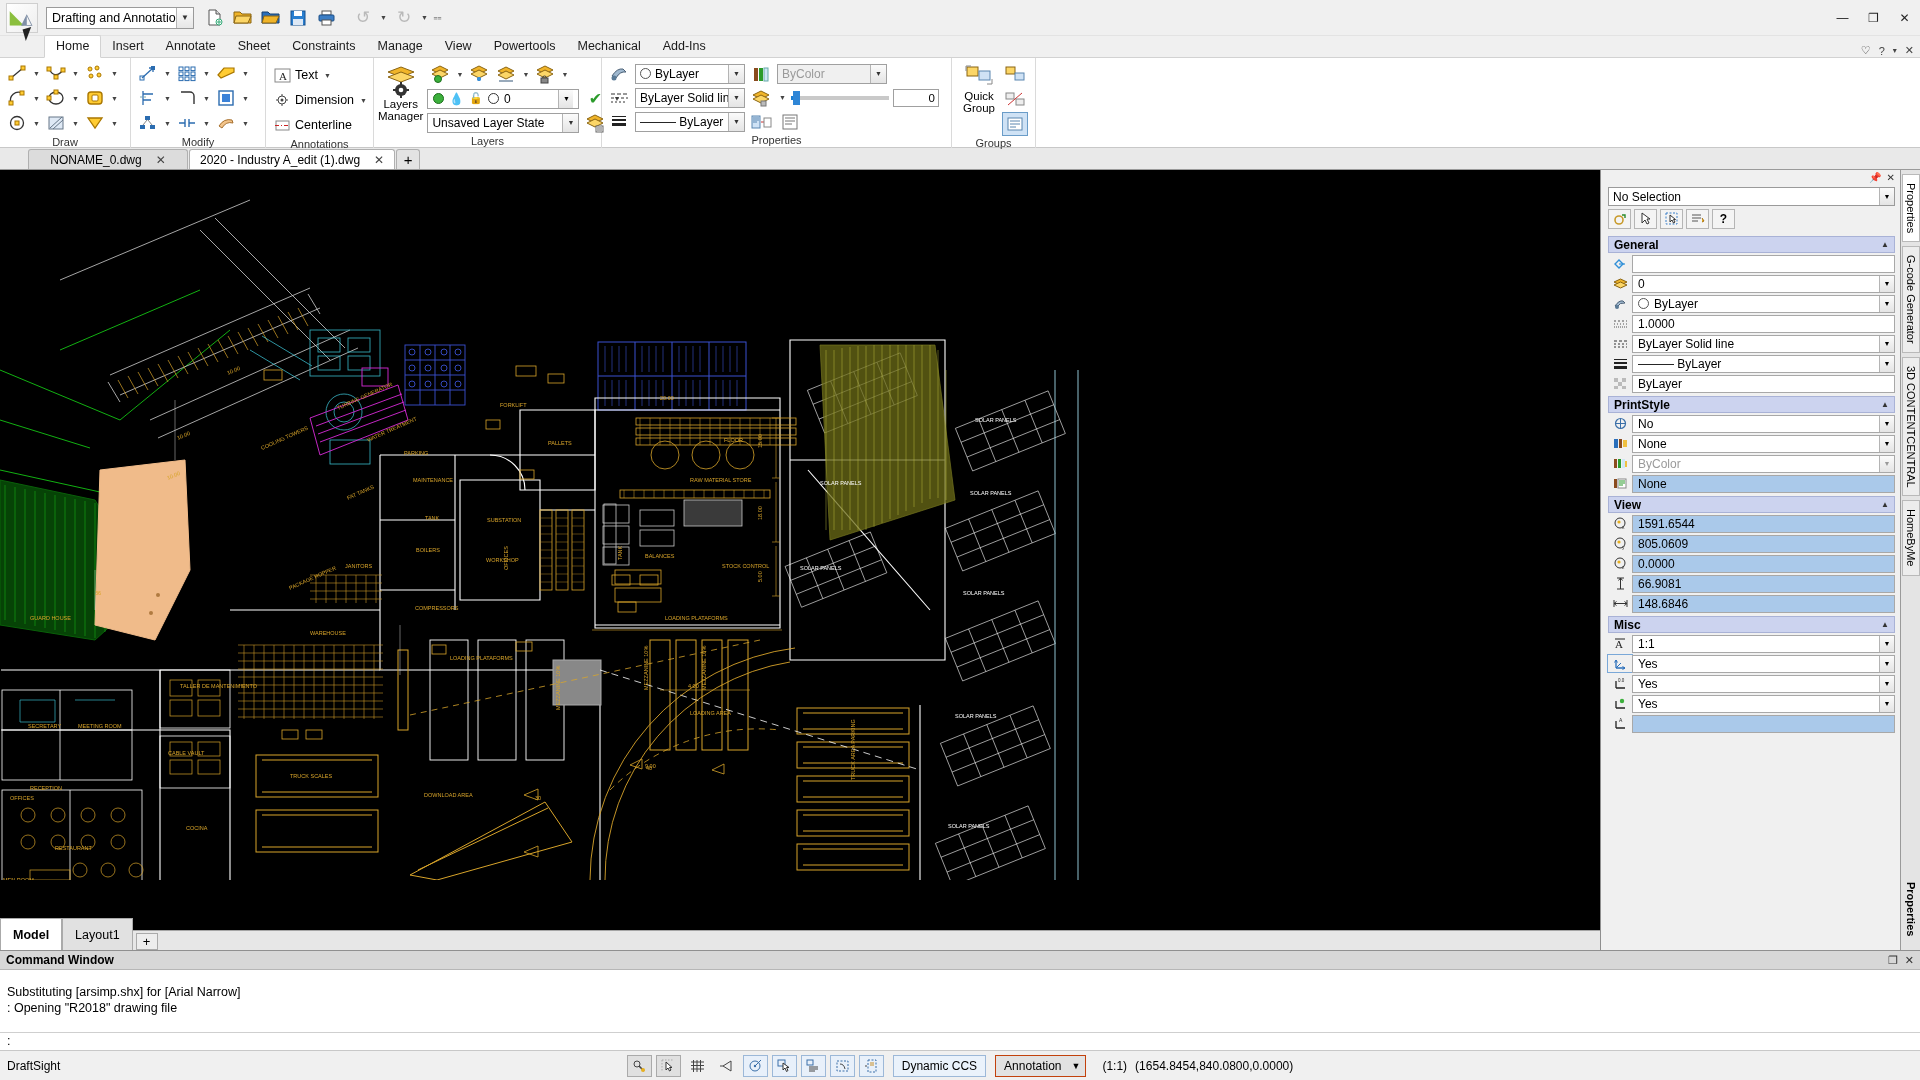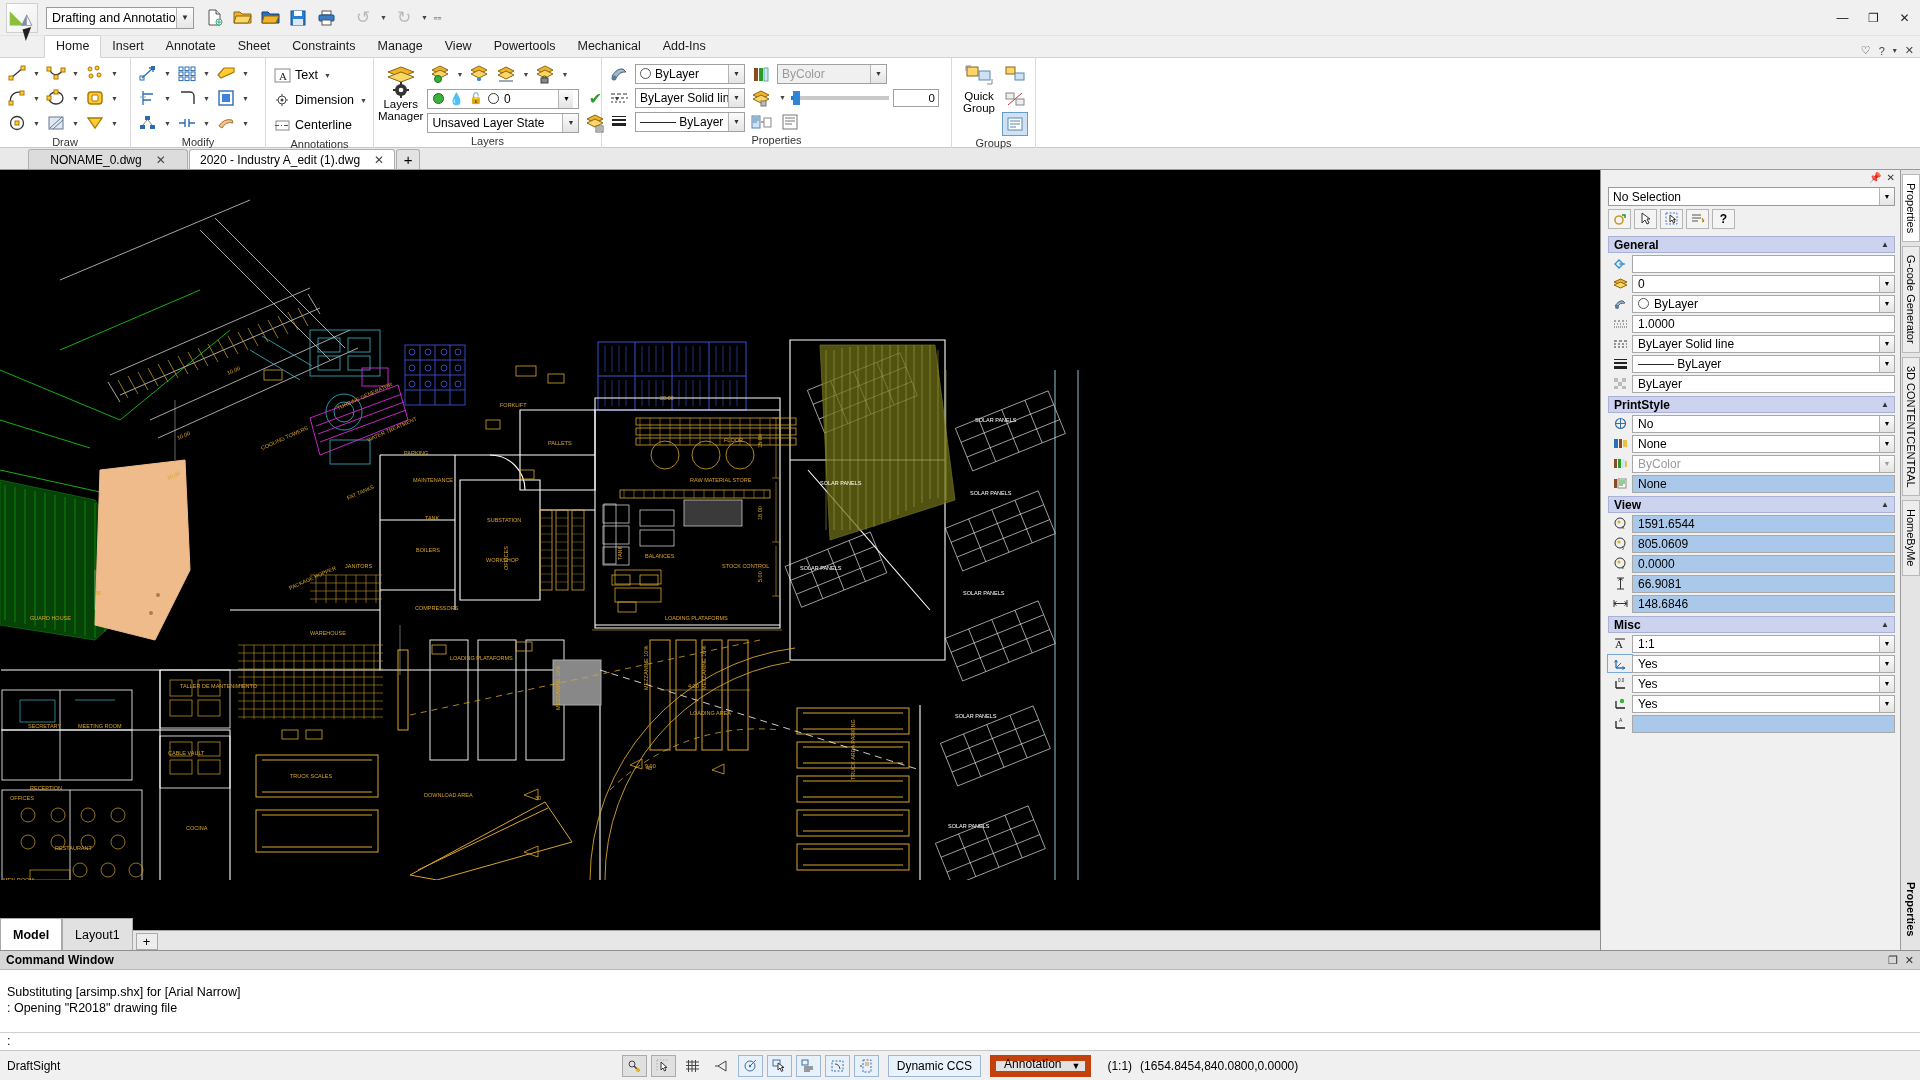--- a/index.html
+++ b/index.html
@@ -142,22 +142,22 @@
   .statusbar { height: 30px; background: #f0f0f0; border-top: 1px solid #c8c8c8; display: flex; align-items: center;
                position: relative; font-size: 12px; }
   .status-left { padding-left: 7px; }
   .status-center { position: absolute; left: 0; right: 0; display: flex; align-items: center; justify-content: center; gap: 4px; }
   .sbtn { width: 25px; height: 22px; display: flex; align-items: center; justify-content: center; font-size: 13px;
           border: 1px solid transparent; }
   .sbtn.on { border: 1px solid #9cb8d8; background: #e8f0fa; }
   .sbtn.press { border: 1px solid #aaa; background: #e0e0e0; }
   .spill { height: 22px; padding: 0 8px; display: flex; align-items: center; font-size: 12px; border: 1px solid #9cb8d8;
            background: #eaf2fb; margin-left: 5px; }
-  .sdrop { height: 22px; padding: 0 5px 0 8px; display: flex; align-items: flex-end; gap: 10px; font-size: 12px;
-           background: #e2e2e2; border: 6px solid #c2410c; margin-left: 5px; }
+  .sdrop { height: 22px; padding: 0 5px 0 8px; display: flex; align-items: center; gap: 10px; font-size: 12px;
+           background: #e2e2e2; border: 1px solid #c2410c; margin-left: 5px; }
   .scoord { margin-left: 4px; font-size: 12px; }
   .sscale { margin-left: 12px; font-size: 12px; }
 </style>
 </head>
 <body>
 
 <div id="app">
 
   <div class="titlebar">
     <div class="app-logo">

